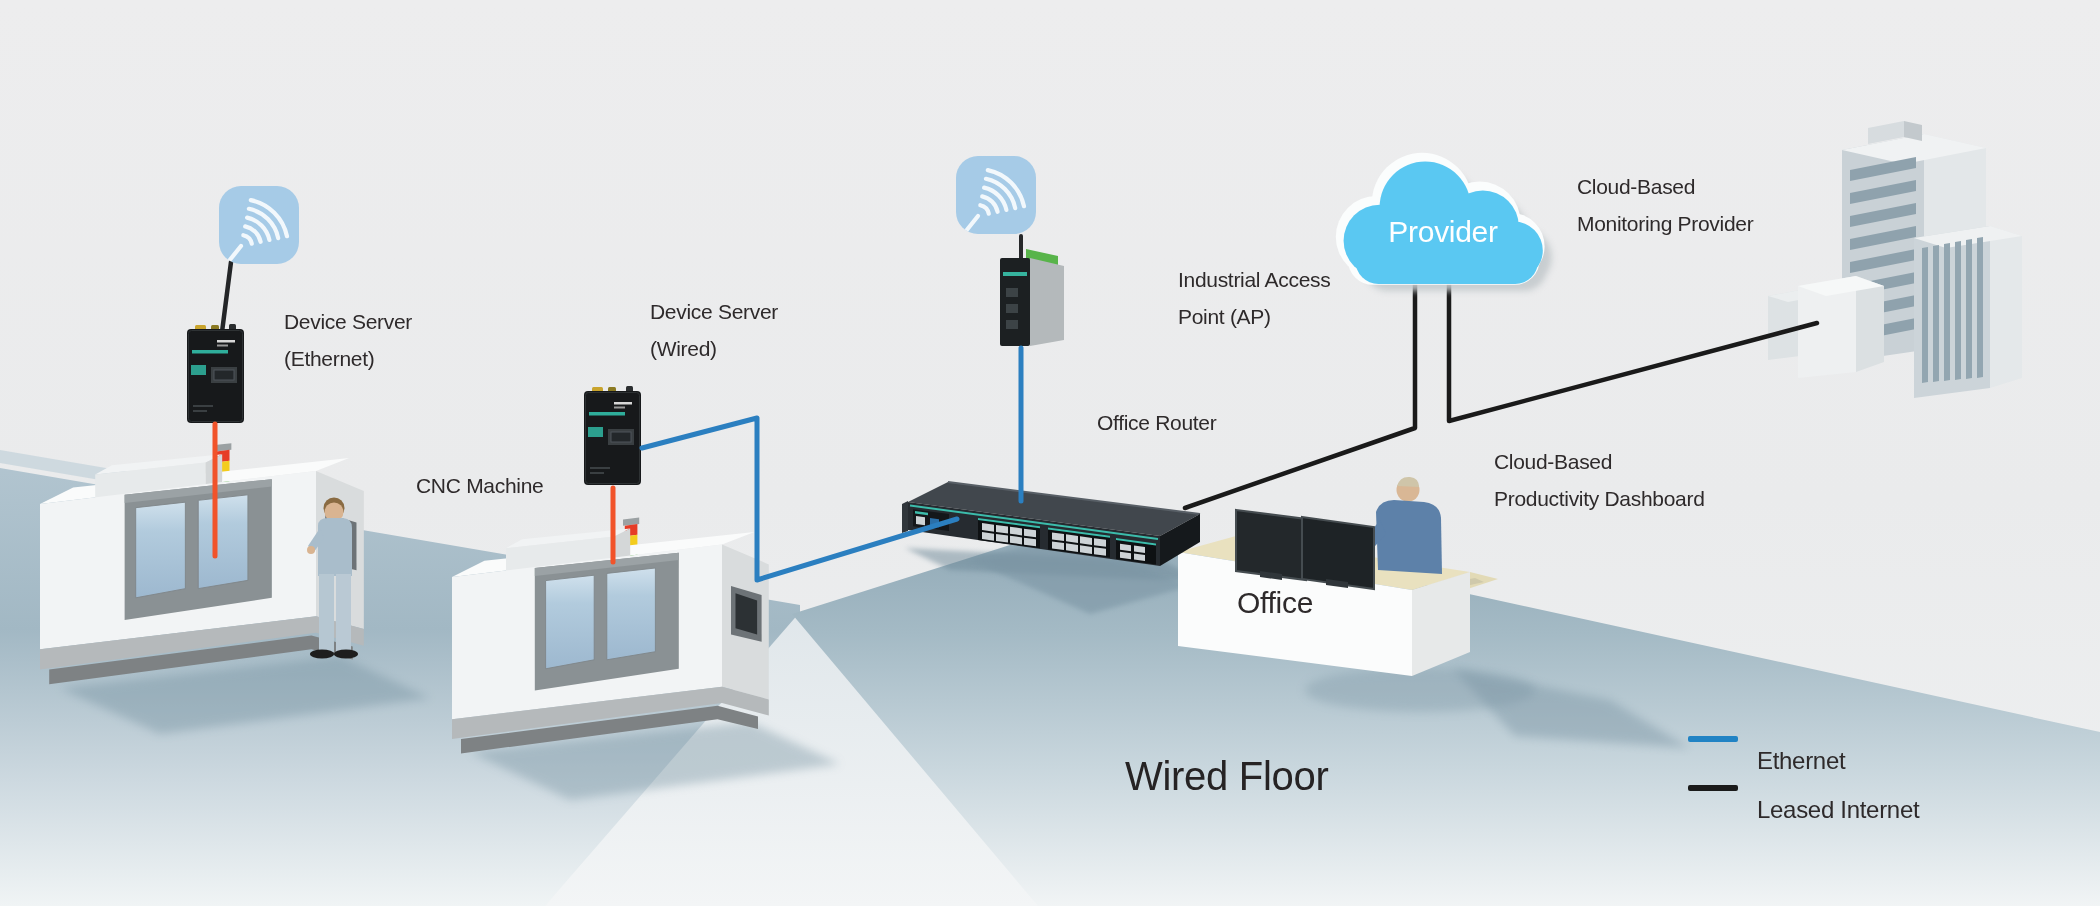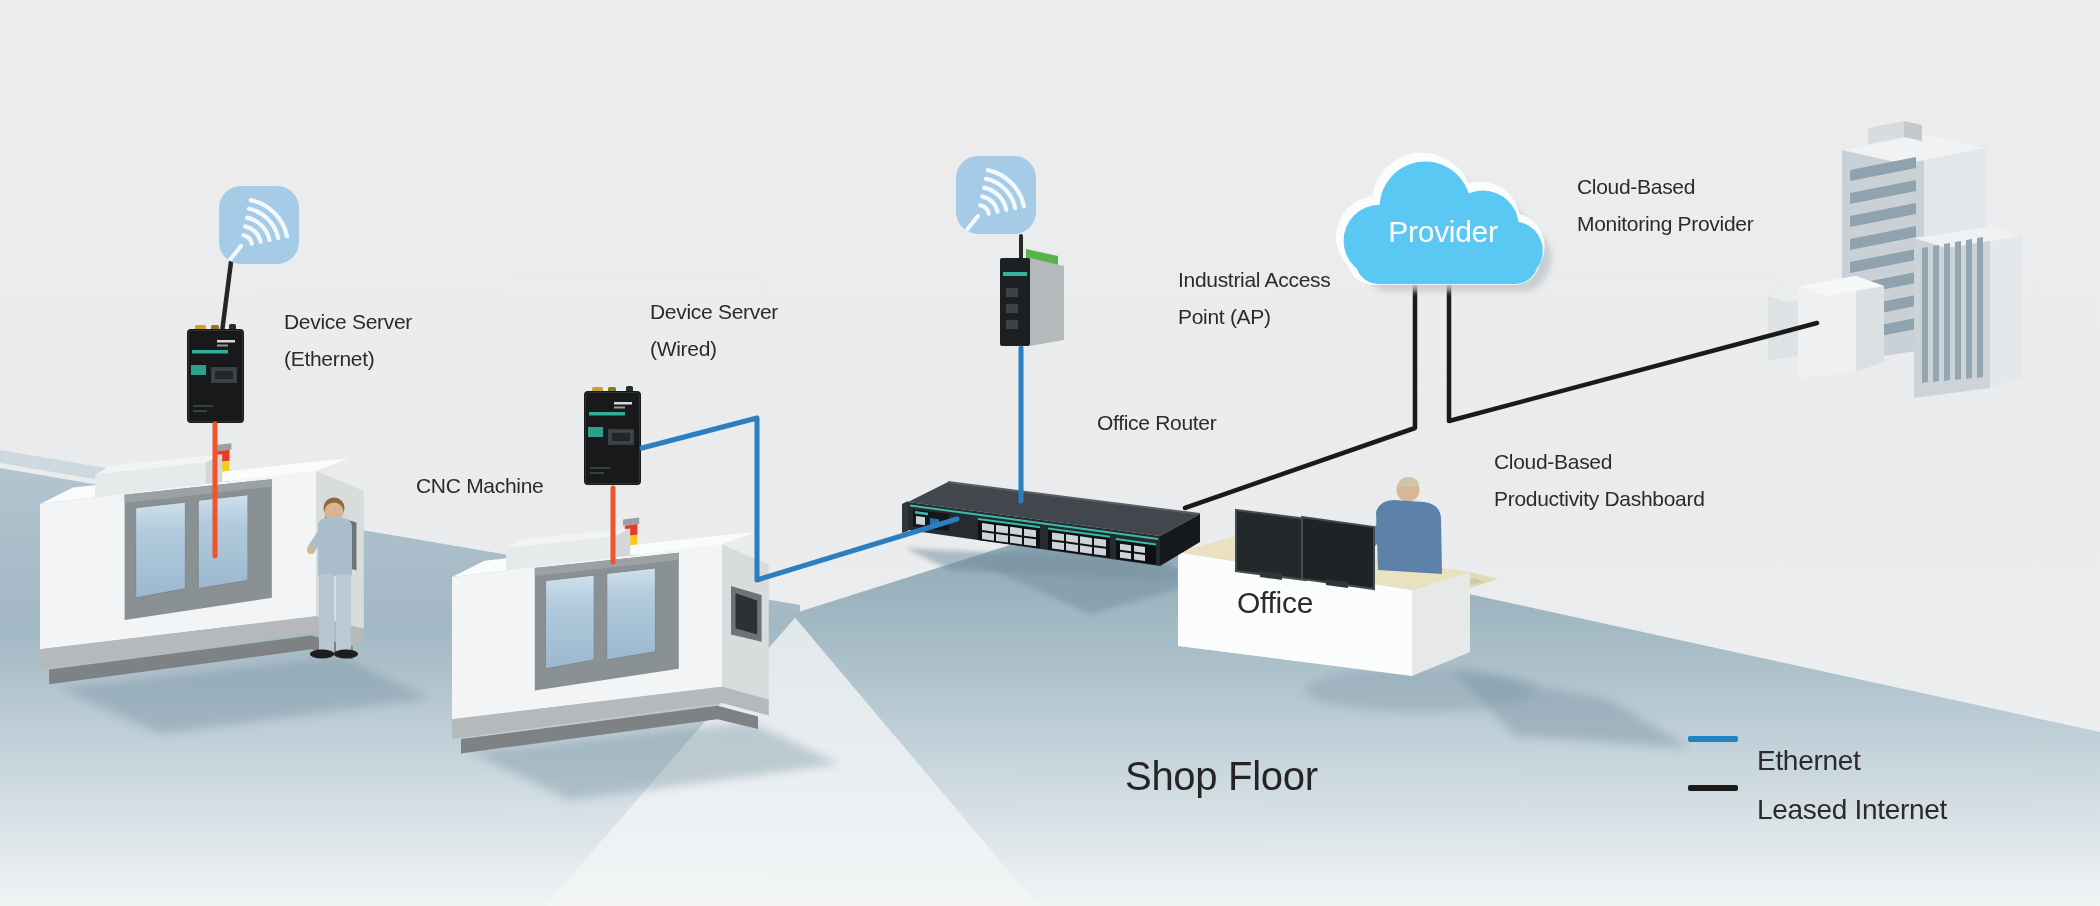--- a/index.html
+++ b/index.html
@@ -12,21 +12,21 @@
   .lbl{
     position:absolute;color:#2e2a2b;font-size:21px;line-height:37px;
     letter-spacing:-0.3px;white-space:nowrap;
   }
   .lbl.big{font-size:40px;color:#262324;}
   .lbl.office{font-size:30px;}
   .lbl.internet{color:#ffffff;font-size:30px;text-align:center;width:120px;}
   .legend{position:absolute;left:1688px;top:714px;}
   .legend-row{display:flex;align-items:center;height:49px;}
   .legend-swatch{width:50px;height:6px;border-radius:2px;margin-right:19px;flex:0 0 auto;}
-  .legend-label{font-size:28px;color:#2e2a2b;letter-spacing:-0.3px;margin-top:45px;}
+  .legend-label{font-size:24px;color:#2e2a2b;letter-spacing:-0.3px;margin-top:45px;}
 </style>
 </head>
 <body>
 
 <div class="stage">
 
 <svg width="2100" height="906" viewBox="0 0 2100 906">
   <defs>
     <linearGradient id="gLeft" x1="0" y1="460" x2="0" y2="906" gradientUnits="userSpaceOnUse">
       <stop offset="0" stop-color="#b2c5d0"></stop>
@@ -346,21 +346,21 @@
   <div>Monitoring Provider</div>
 </div>
 
 <div class="lbl" style="left:1494px;top:443px;">
   <div>Cloud-Based</div>
   <div>Productivity Dashboard</div>
 </div>
 
 <div class="lbl office" style="left:1237px;top:584px;">Office</div>
 
-<div class="lbl big" style="left:1125px;top:758px;">Shop Floor</div>
+<div class="lbl big" style="left:1125px;top:758px;">Wired Floor</div>
 
 <div class="legend">
   <div class="legend-row">
     <span class="legend-swatch" style="background-color: rgb(33, 131, 196);"></span>
     <span class="legend-label">Ethernet</span>
   </div>
   <div class="legend-row">
     <span class="legend-swatch" style="background-color: rgb(26, 26, 26);"></span>
     <span class="legend-label">Leased Internet</span>
   </div>

